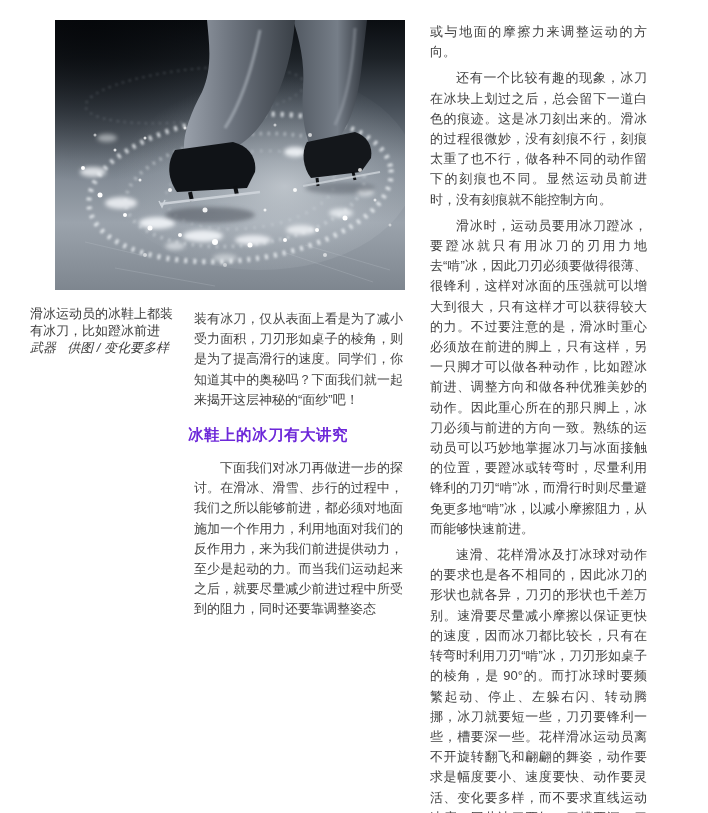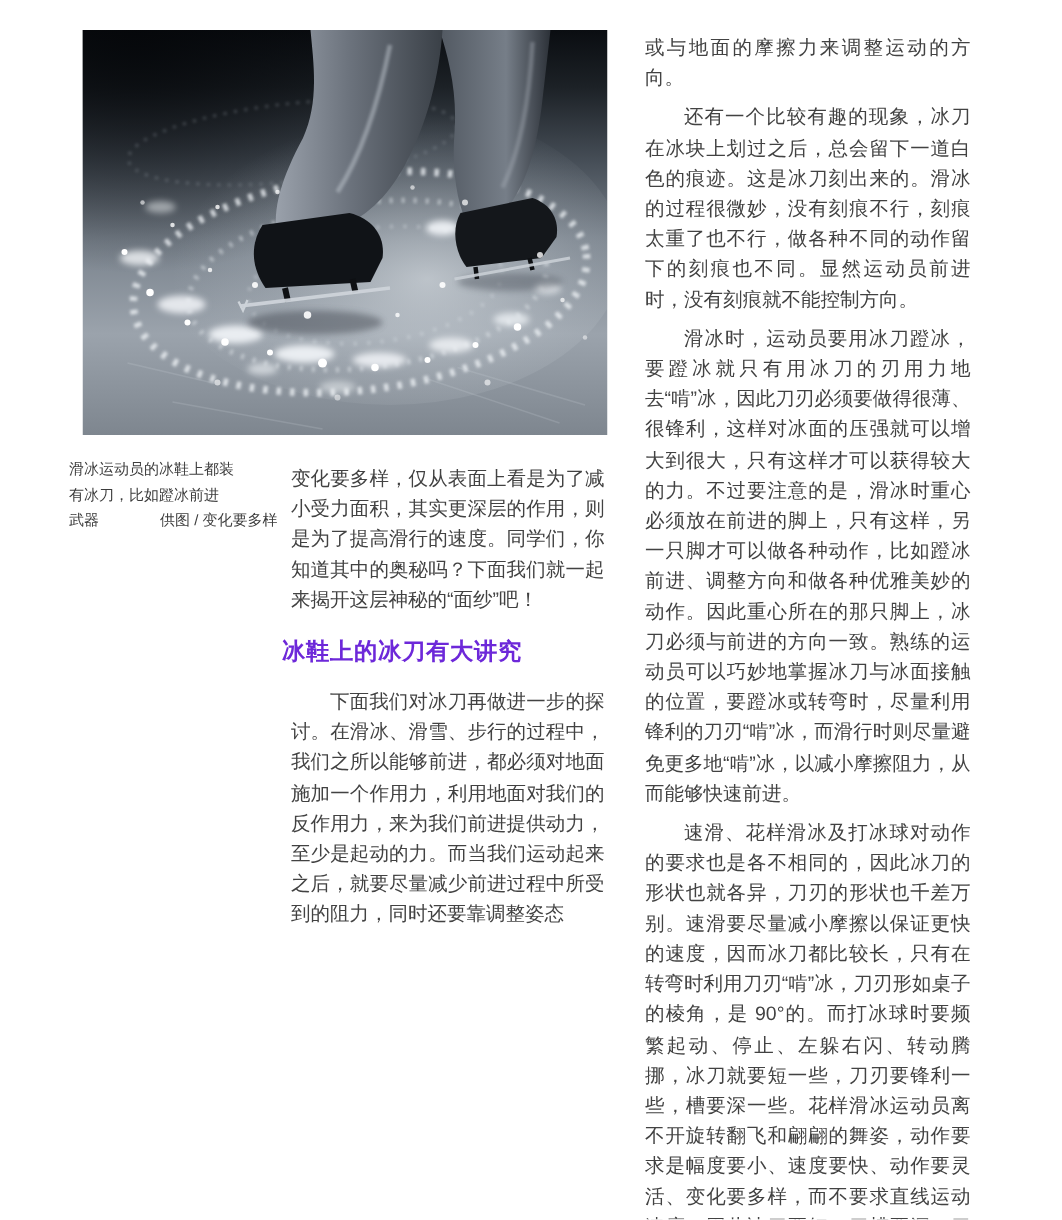--- a/index.html
+++ b/index.html
@@ -9,25 +9,25 @@
     -webkit-font-smoothing:antialiased;
   }
   .page{position:absolute;inset:0;background:#fff;overflow:hidden;}
 
   
   .photo{position:absolute;left:55px;top:20px;width:350px;height:270px;margin:0;}
   .photo svg{display:block;width:100%;height:100%;}
 
   
   .caption{
-    position:absolute;left:46px;top:305px;width:139px;
-    font-size:10px;line-height:17px;color:#3c3c3c;
+    position:absolute;left:30px;top:305px;width:139px;
+    font-size:13px;line-height:17px;color:#3c3c3c;
   }
   .caption .cap-line{white-space:nowrap;}
-  .cap3{display:flex;justify-content:space-between;}
+  .cap3{display:flex;justify-content:space-between;font-style:italic;}
 
   
   .col{
     position:absolute;font-size:13px;line-height:20.2px;
     text-align:justify;text-justify:inter-ideograph;color:#424242;
     letter-spacing:0;
   }
   .col p{margin:6px;text-indent:2em;}
   .col p.noindent{text-indent:0;}
   .col-mid{left:188px;top:303px;width:221px;}
@@ -173,21 +173,21 @@
   <div class="caption">
     <div class="cap-line">滑冰运动员的冰鞋上都装</div>
     <div class="cap-line">有冰刀，比如蹬冰前进</div>
     <div class="cap3">
       <span>武器</span>
       <span>供图 / 变化要多样</span>
     </div>
   </div>
 
   <div class="col col-mid">
-    <p class="noindent">变化要多样，仅从表面上看是为了减小受力面积，其实更深层的作用，则是为了提高滑行的速度。同学们，你知道其中的奥秘吗？下面我们就一起来揭开这层神秘的“面纱”吧！</p>
+    <p class="noindent">装有冰刀，仅从表面上看是为了减小受力面积，刀刃形如桌子的棱角，则是为了提高滑行的速度。同学们，你知道其中的奥秘吗？下面我们就一起来揭开这层神秘的“面纱”吧！</p>
     <h2 class="section">冰鞋上的冰刀有大讲究</h2>
     <p>下面我们对冰刀再做进一步的探讨。在滑冰、滑雪、步行的过程中，我们之所以能够前进，都必须对地面施加一个作用力，利用地面对我们的反作用力，来为我们前进提供动力，至少是起动的力。而当我们运动起来之后，就要尽量减少前进过程中所受到的阻力，同时还要靠调整姿态</p>
   </div>
 
   <div class="col col-right">
     <p class="noindent">或与地面的摩擦力来调整运动的方向。</p>
     <p>还有一个比较有趣的现象，冰刀在冰块上划过之后，总会留下一道白色的痕迹。这是冰刀刻出来的。滑冰的过程很微妙，没有刻痕不行，刻痕太重了也不行，做各种不同的动作留下的刻痕也不同。显然运动员前进时，没有刻痕就不能控制方向。</p>
     <p>滑冰时，运动员要用冰刀蹬冰，要蹬冰就只有用冰刀的刃用力地去“啃”冰，因此刀刃必须要做得很薄、很锋利，这样对冰面的压强就可以增大到很大，只有这样才可以获得较大的力。不过要注意的是，滑冰时重心必须放在前进的脚上，只有这样，另一只脚才可以做各种动作，比如蹬冰前进、调整方向和做各种优雅美妙的动作。因此重心所在的那只脚上，冰刀必须与前进的方向一致。熟练的运动员可以巧妙地掌握冰刀与冰面接触的位置，要蹬冰或转弯时，尽量利用锋利的刀刃“啃”冰，而滑行时则尽量避免更多地“啃”冰，以减小摩擦阻力，从而能够快速前进。</p>
     <p>速滑、花样滑冰及打冰球对动作的要求也是各不相同的，因此冰刀的形状也就各异，刀刃的形状也千差万别。速滑要尽量减小摩擦以保证更快的速度，因而冰刀都比较长，只有在转弯时利用刀刃“啃”冰，刀刃形如桌子的棱角，是 90°的。而打冰球时要频繁起动、停止、左躲右闪、转动腾挪，冰刀就要短一些，刀刃要锋利一些，槽要深一些。花样滑冰运动员离不开旋转翻飞和翩翩的舞姿，动作要求是幅度要小、速度要快、动作要灵活、变化要多样，而不要求直线运动速度，因此冰刀要短，刀槽要深，刀刃要锋利，为了适应花样滑冰的急转急停，除了锋利的刀刃，还要在冰刀的前端加一排齿，以便更好、更有效地控制动作，使得动作更加优美、流畅、挥洒自如，从而提高观赏性。</p>
 

